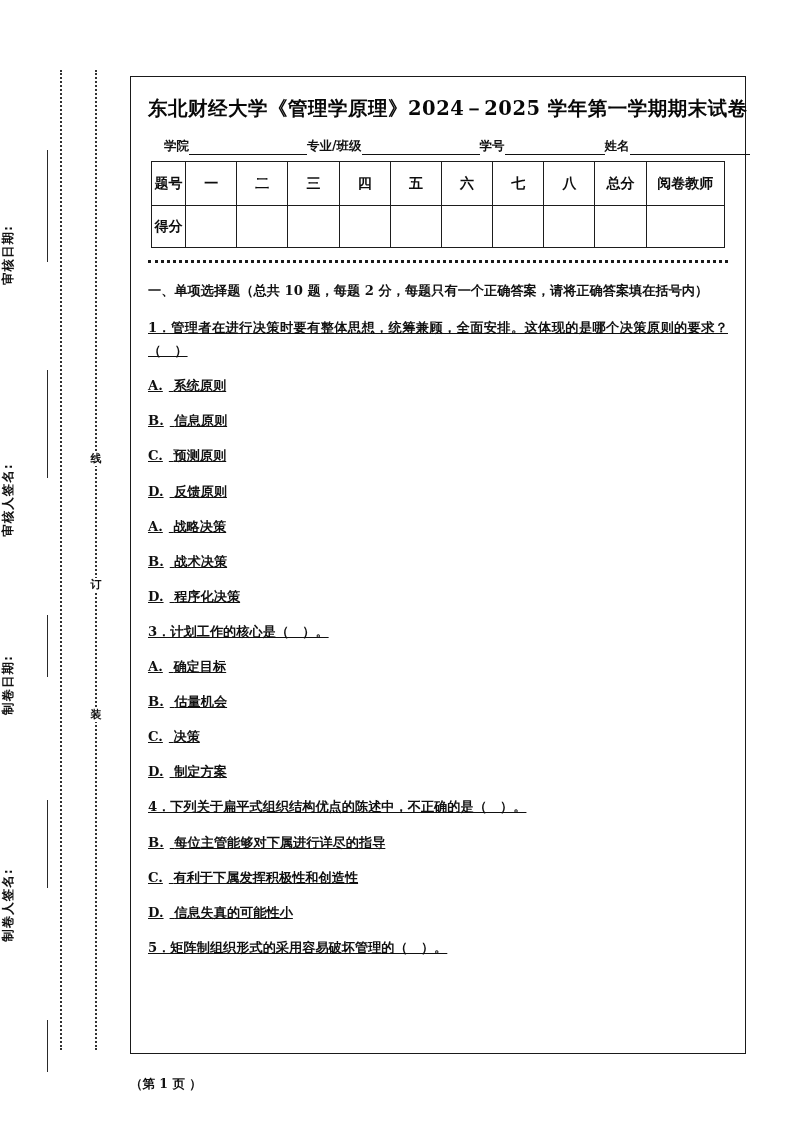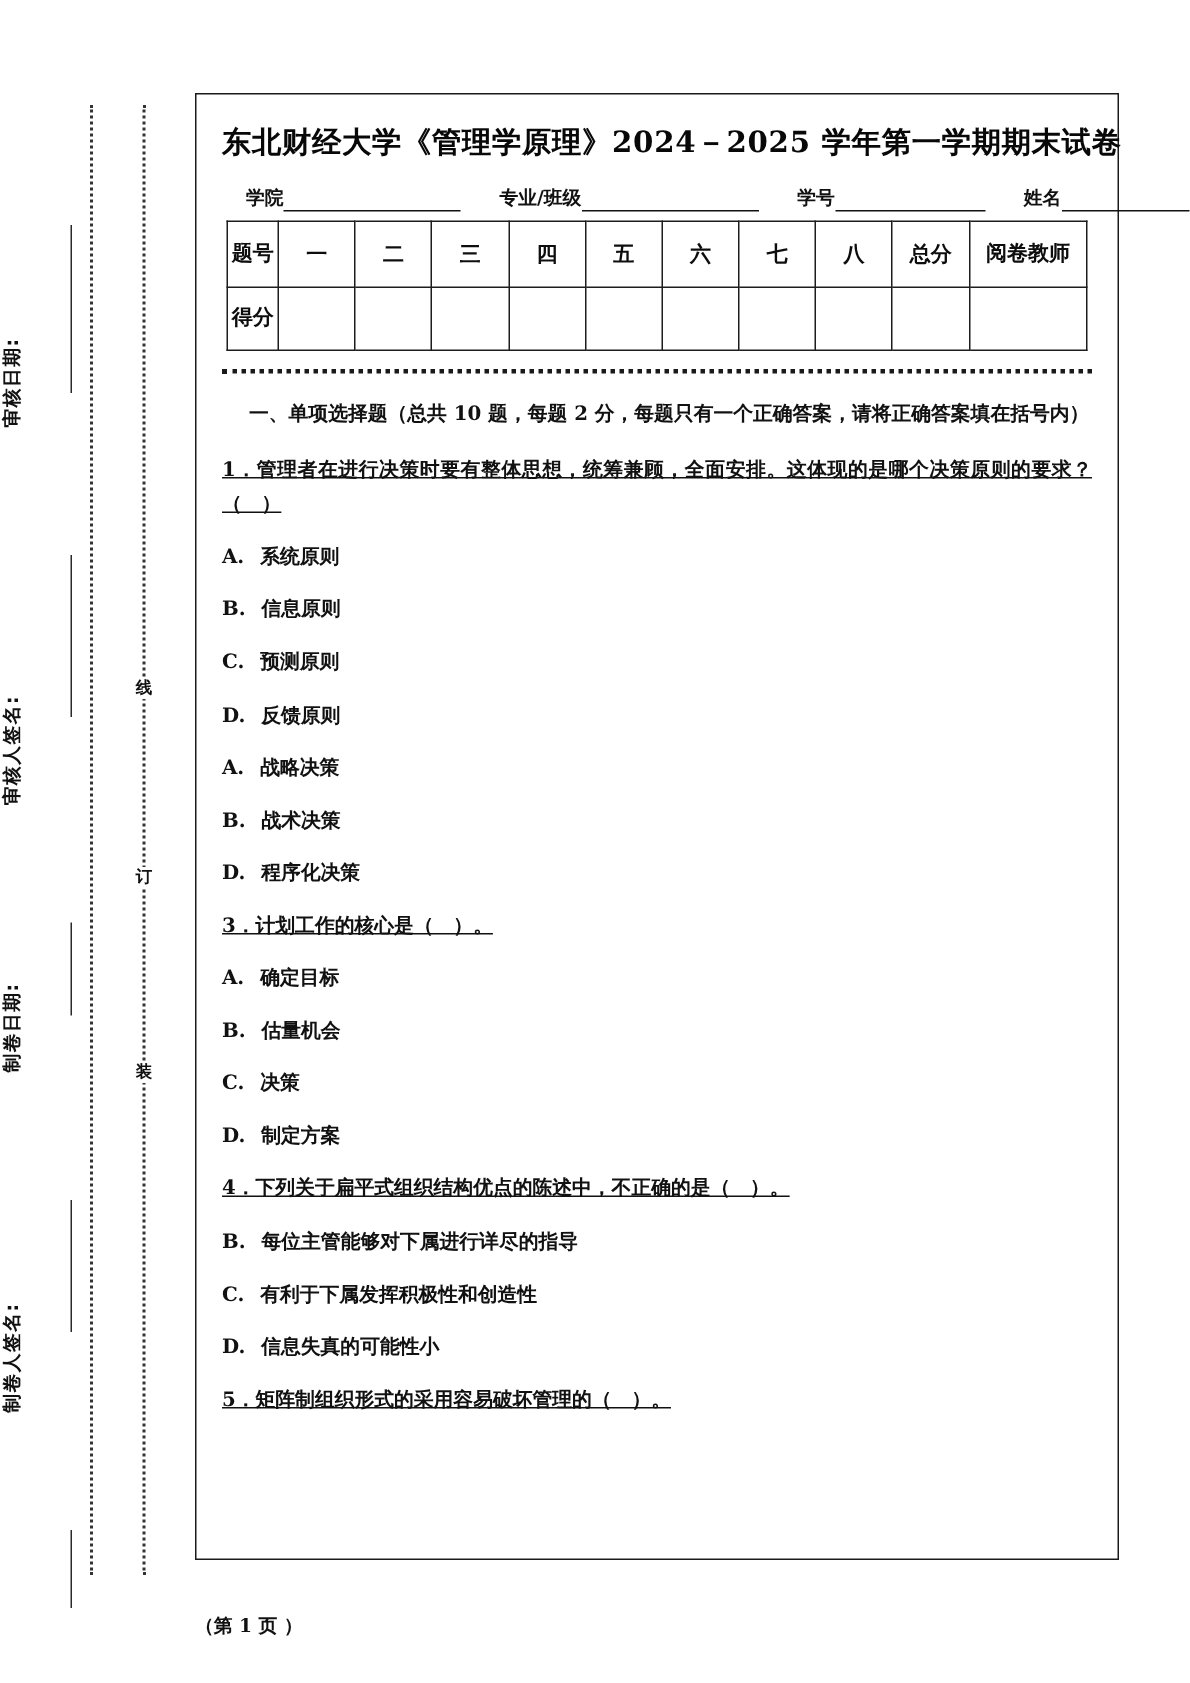--- a/index.html
+++ b/index.html
@@ -59,21 +59,21 @@
     text-align: center;
     width: 16px;
     line-height: 14px;
     color: #111;
   }
 
   
   #paper {
     position: absolute;
     left: 130px;
-    top: 62px;
+    top: 76px;
     width: 616px;
     height: 978px;
     border: 1.6px solid #1a1a1a;
     background: #fff;
     padding: 14px 17px 0 17px;
   }
 
   #exam-title {
     font-family: "DejaVu Serif", "Liberation Serif", serif;
     font-size: 19.5px;
@@ -86,21 +86,20 @@
   }
 
   
   #info-row {
     display: flex;
     align-items: flex-end;
     margin: 16px 0 0 16px;
     font-size: 12.5px;
     font-family: "DejaVu Serif", "Liberation Serif", serif;
     font-weight: bold;
-    gap: 26px;
   }
   .info-field { display: flex; align-items: flex-end; }
   .info-label { white-space: nowrap; font-size: 12.5px; }
   .info-blank {
     border-bottom: 1.3px solid #111;
     height: 14px;
   }
   .b1 { width: 118px; }
   .b2 { width: 118px; }
   .b3 { width: 100px; }
@@ -147,31 +146,32 @@
   
   #content {
     margin-top: 16px;
     font-family: "DejaVu Serif", "Liberation Serif", serif;
     font-size: 13.2px;
     line-height: 1.75;
     color: #111;
     font-weight: bold;
   }
   .section-head {
-    margin: 0 0 14px 18px;
+    margin: 0 0 14px 0;
     text-align: justify;
   }
   .q-stem {
     margin: 0 0 12px 0;
     text-align: justify;
     text-decoration: underline;
   }
   .q-opt {
     margin: 0 0 12px 0;
     white-space: nowrap;
+    text-decoration: underline;
   }
   .opt-letter { margin-right: 6px; }
 
   
   #footer {
     position: absolute;
     left: 130px;
     top: 1076px;
     width: 616px;
     text-align: left;

